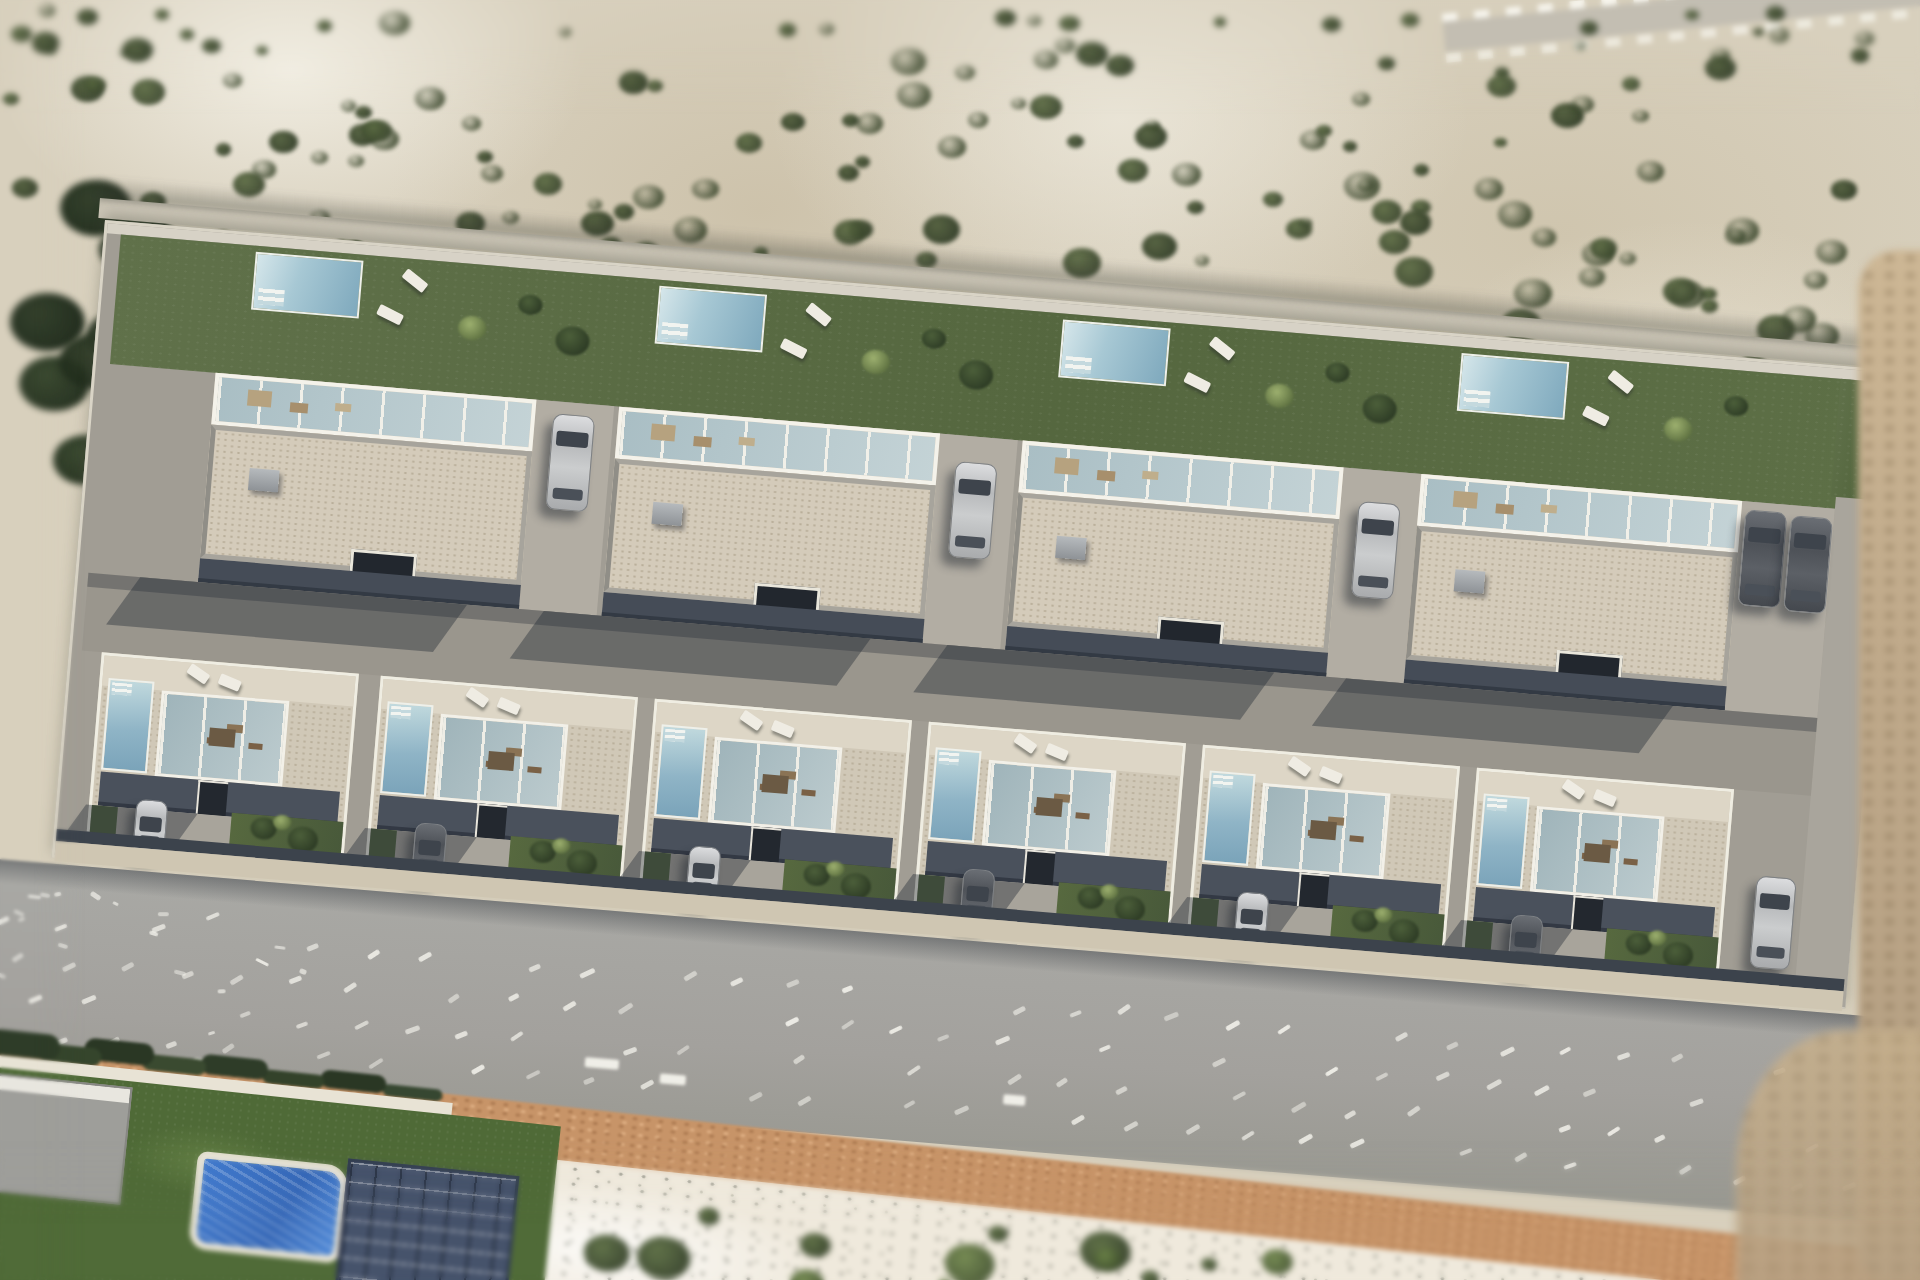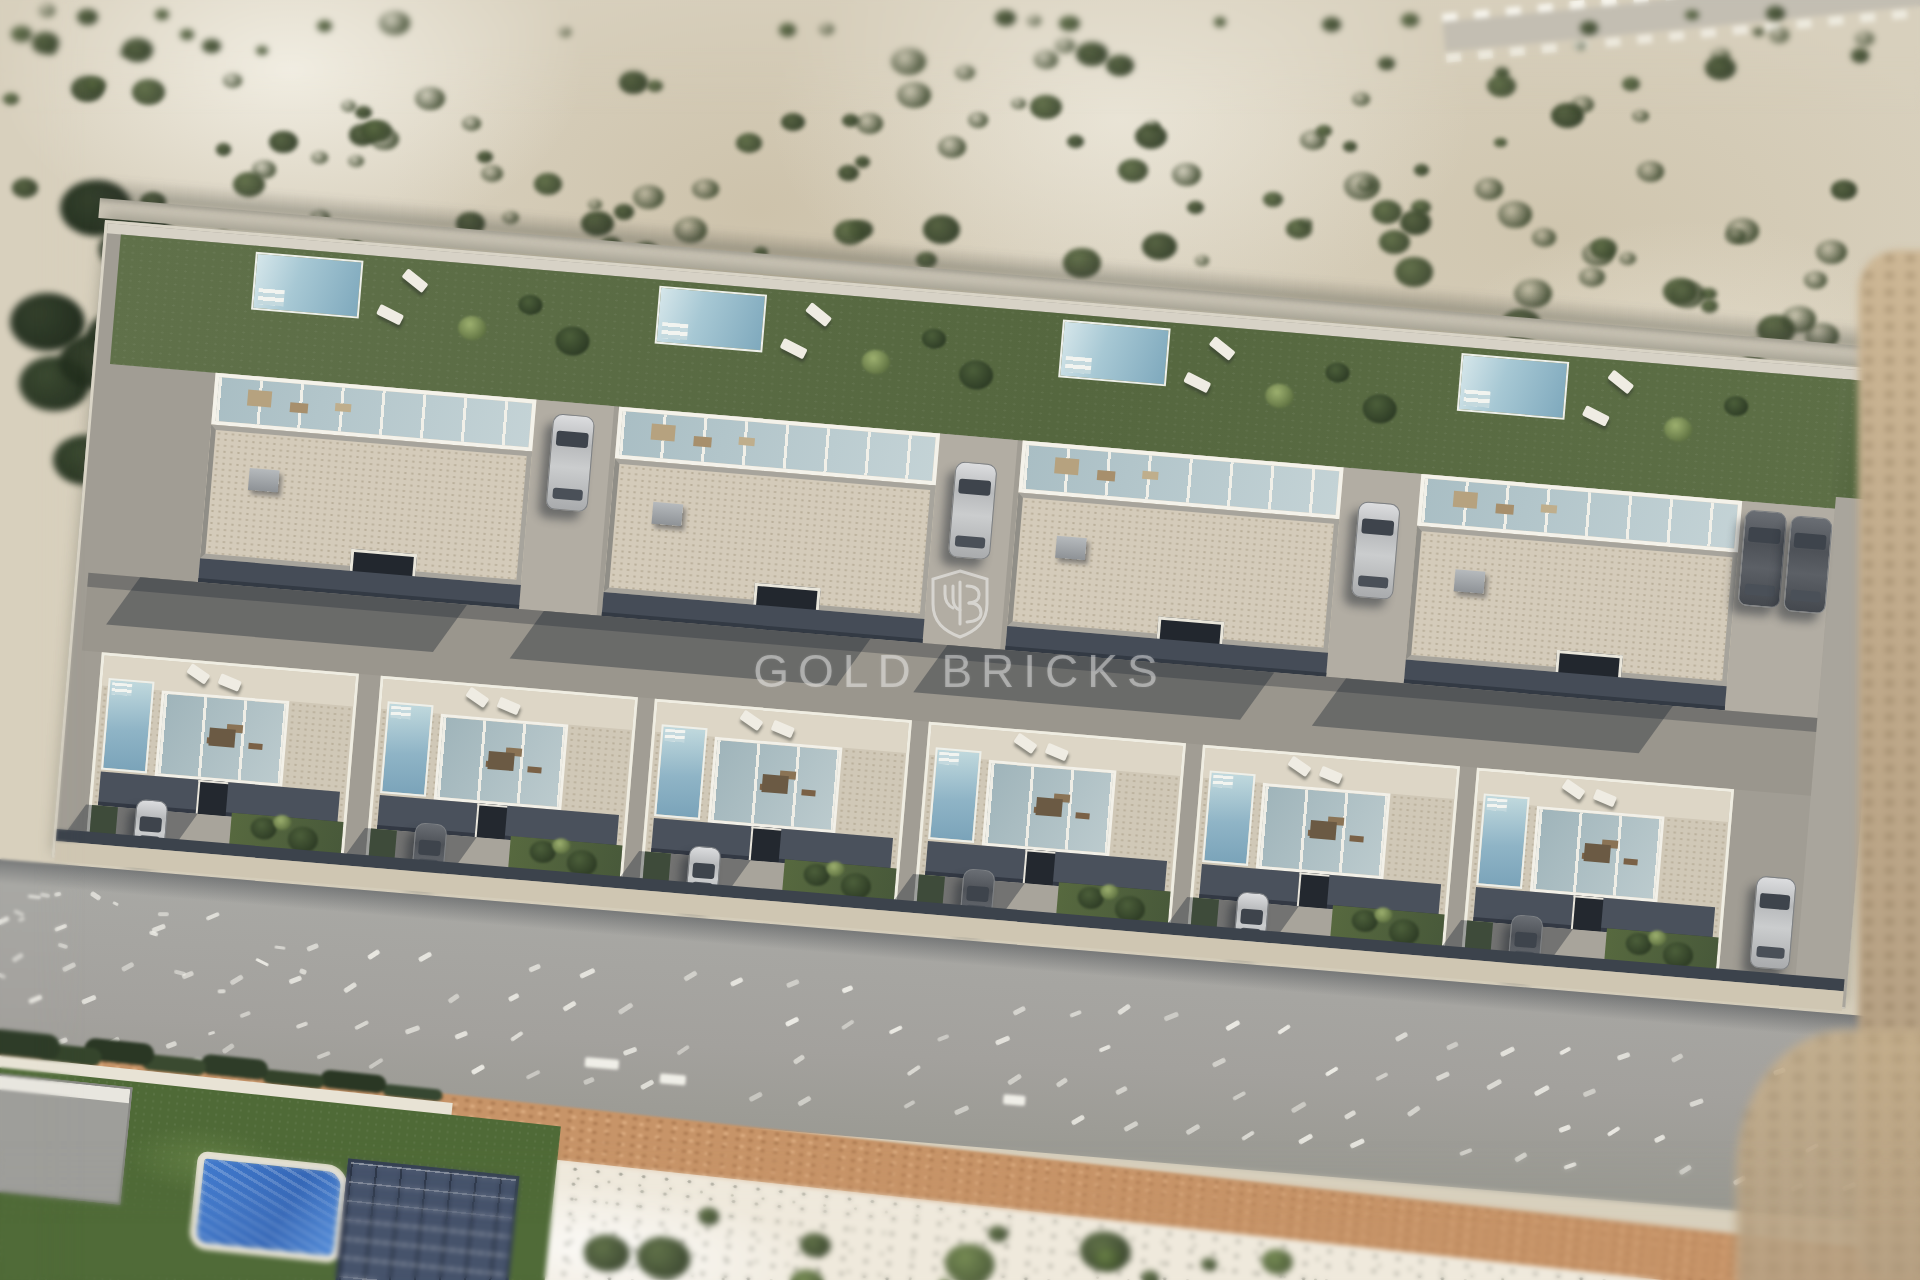--- a/index.html
+++ b/index.html
@@ -755,30 +755,17 @@
     <div class="walk"></div>
     <div class="clawn"></div>
     <div class="bld"></div>
     <div class="cpool2"></div>
     <div class="solar"></div>
   </div>
 
   <div id="rightEdge"></div>
   <div id="rightEdge2"></div>
 
-  <div id="watermark">
-    <svg width="62" height="72" viewBox="0 0 62 72">
-      <g fill="none" stroke="#ffffff" stroke-width="3" stroke-linecap="round">
-        <path d="M31 3 L58 11 V36 C58 54 47 63 31 69 C15 63 4 54 4 36 V11 Z"></path>
-        <path d="M31 14 V56"></path>
-        <path d="M24 18 V30 Q24 40 31 42"></path>
-        <path d="M16 18 V26 Q16 36 24 40"></path>
-        <path d="M38 18 Q50 18 50 27 Q50 34 40 35"></path>
-        <path d="M40 35 Q52 35 52 45 Q52 53 38 54"></path>
-      </g>
-    </svg>
-    <span class="wm-text">GOLD BRICKS</span>
-  </div>
 
   <div id="veilTop" class="veil"></div>
   <div id="veilBottom" class="veil"></div>
   <div id="veilLeft" class="veil"></div>
 </div>
 
 </body></html>

